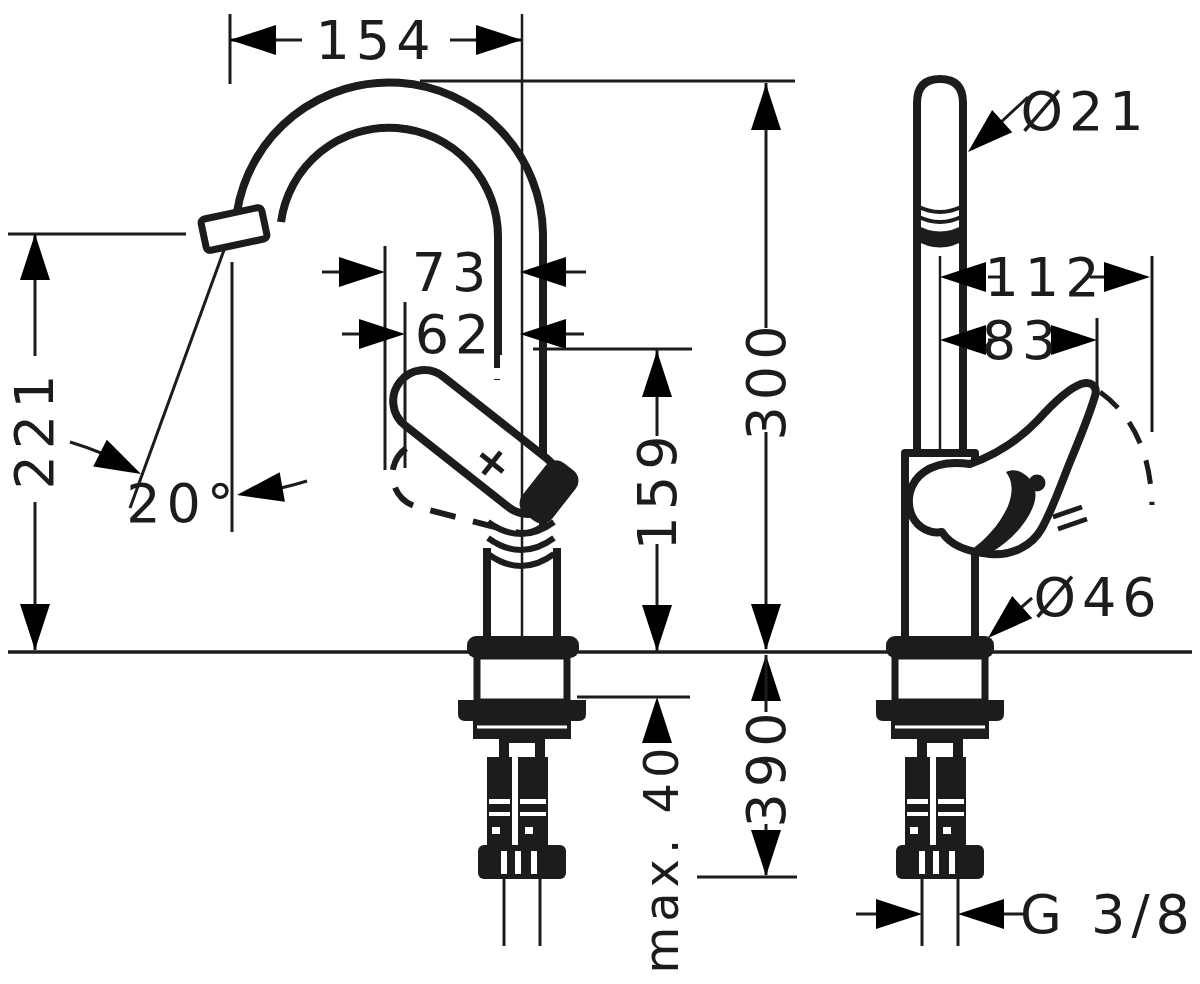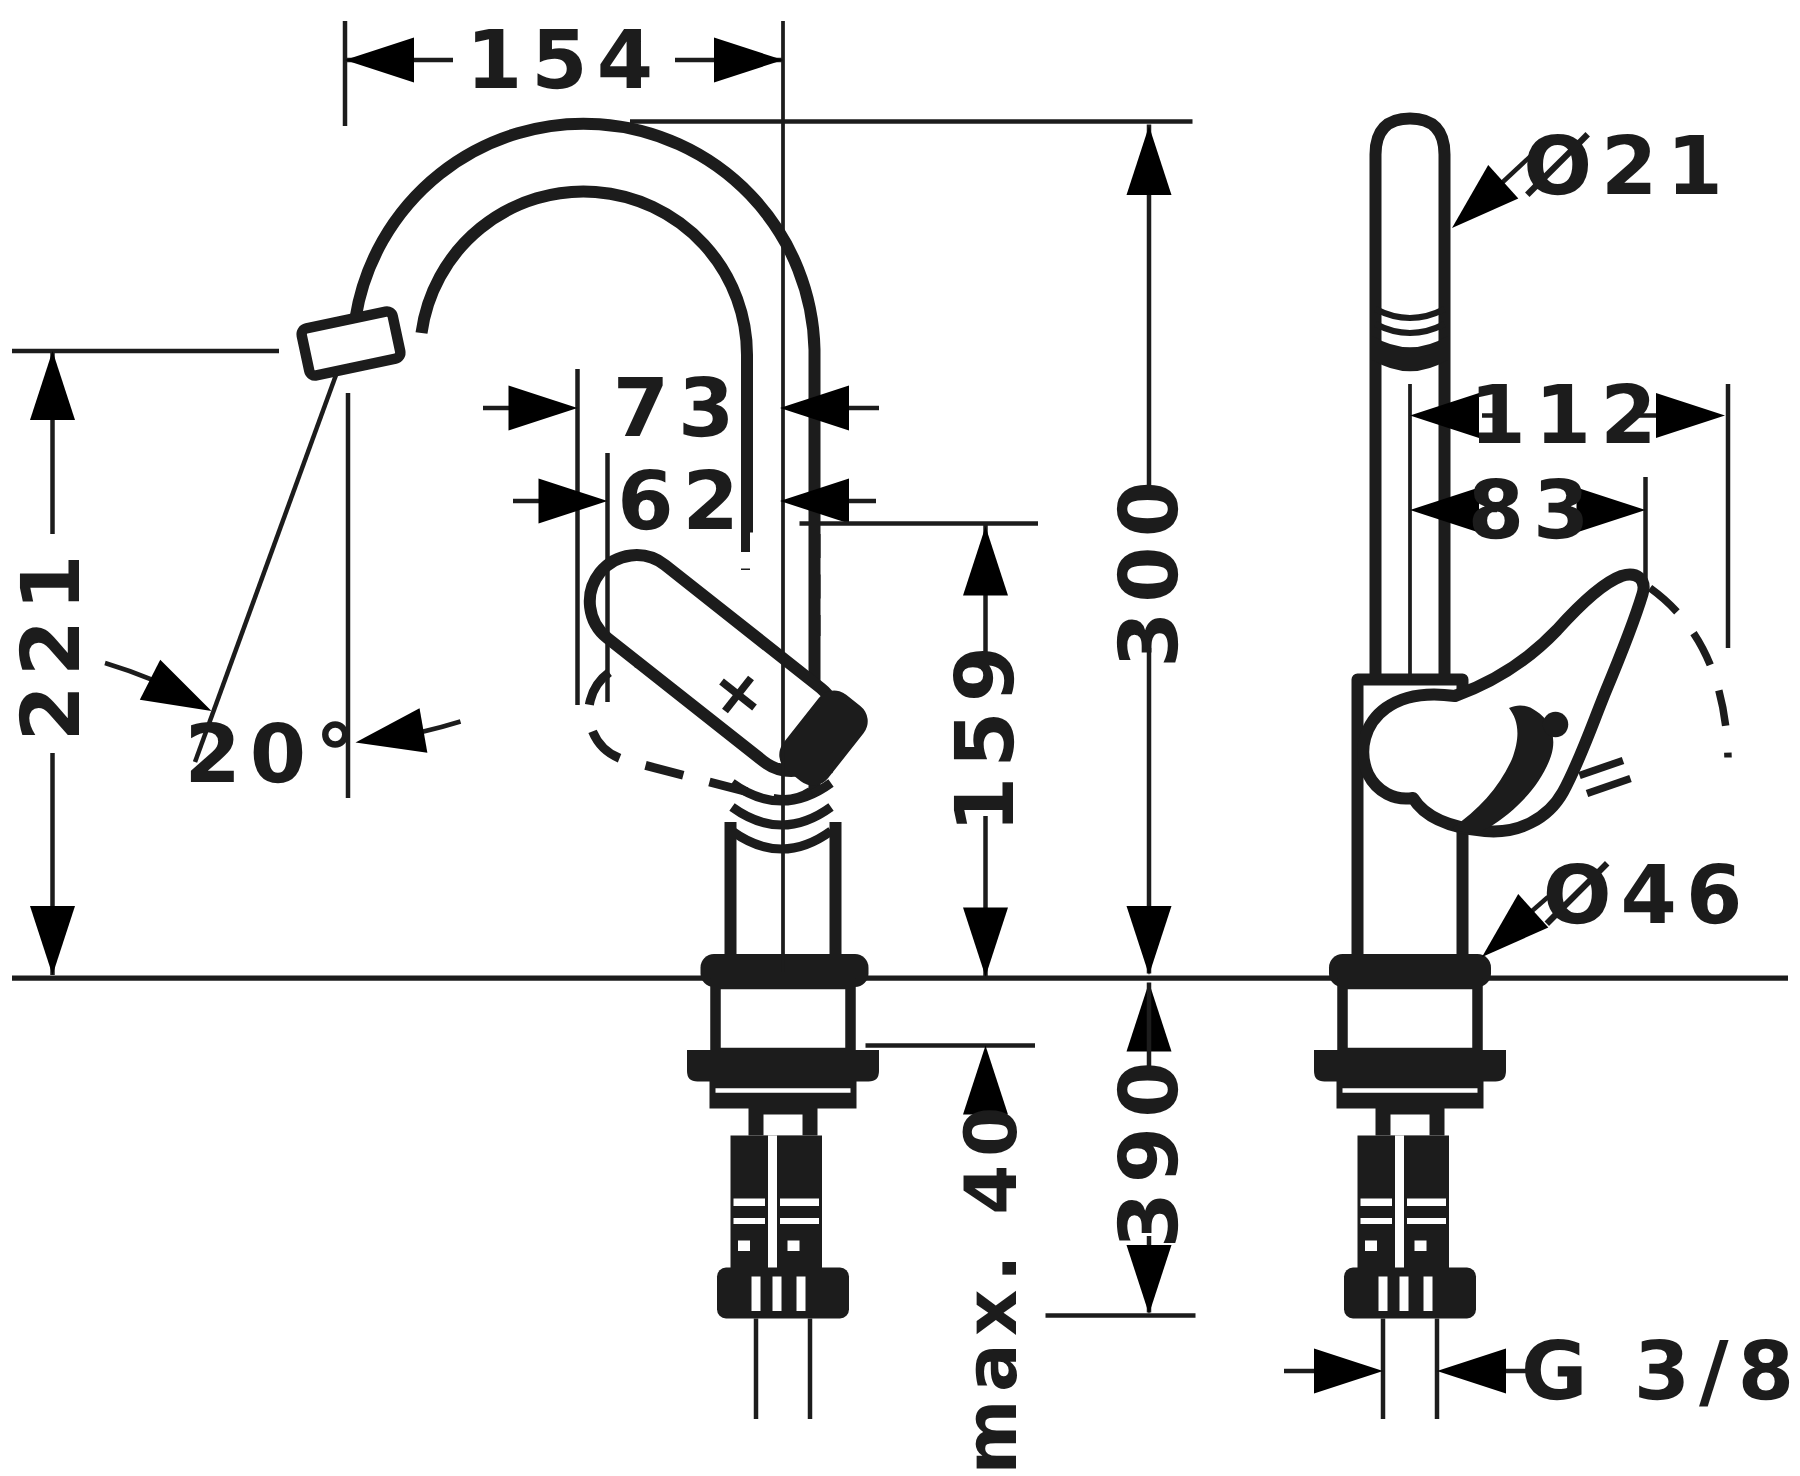--- a/index.html
+++ b/index.html
@@ -1,16 +1,16 @@
 <!DOCTYPE html>
 <html><head>
 <meta charset="utf-8">
 <style>
   html,body{margin:0;padding:0;background:#ffffff;}
-  .stage{position:relative;width:1200px;height:984px;background:#ffffff;overflow:hidden;font-weight:bold;}
+  .stage{position:relative;width:1200px;height:984px;background:#ffffff;overflow:hidden;}
   svg{display:block;}
   .dim{font-family:"DejaVu Sans","Liberation Sans",sans-serif;font-size:54px;fill:#1c1c1c;letter-spacing:6px;}
   .dim-small{font-family:"DejaVu Sans","Liberation Sans",sans-serif;font-size:48px;fill:#1c1c1c;letter-spacing:5px;}
   .ln{stroke:#1c1c1c;stroke-width:3;fill:none;}
   .thin{stroke:#1c1c1c;stroke-width:2.5;fill:none;}
   .outline{stroke:#1c1c1c;stroke-width:8;fill:#ffffff;stroke-linejoin:round;}
   .outline-nf{stroke:#1c1c1c;stroke-width:8;fill:none;stroke-linejoin:round;}
   .mid{stroke:#1c1c1c;stroke-width:6;fill:none;}
   .blk{fill:#1c1c1c;stroke:none;}
   .wht{fill:#ffffff;stroke:none;}

